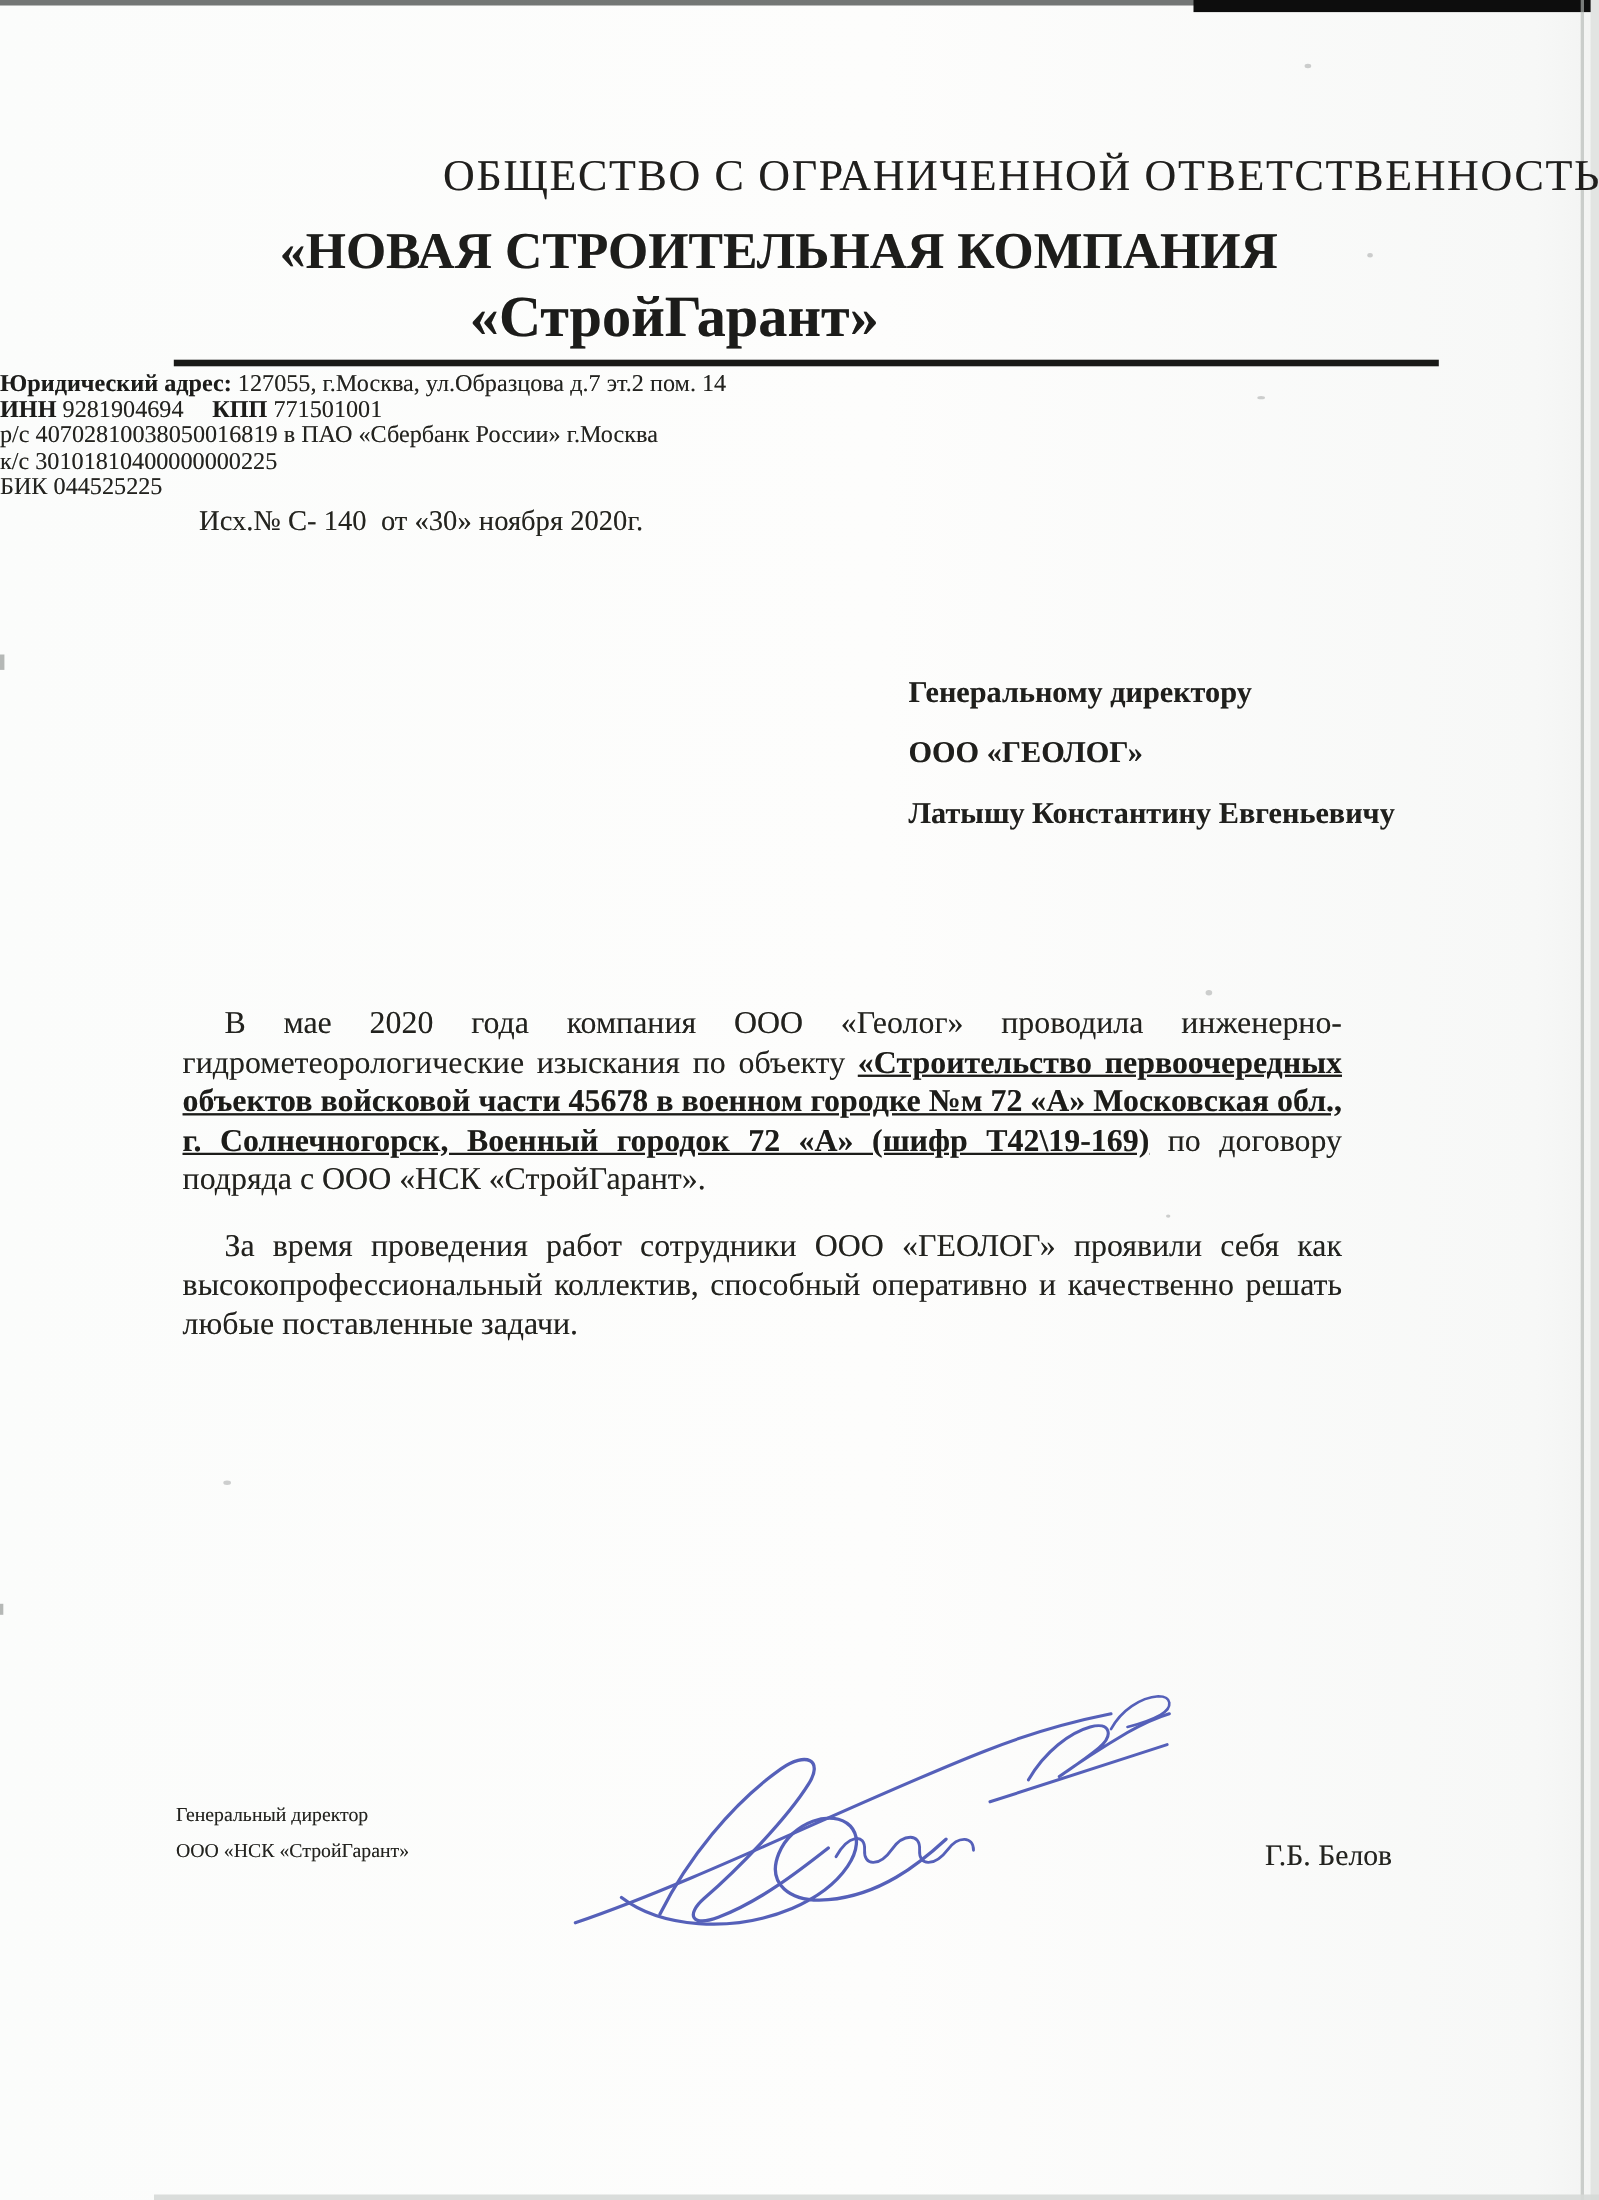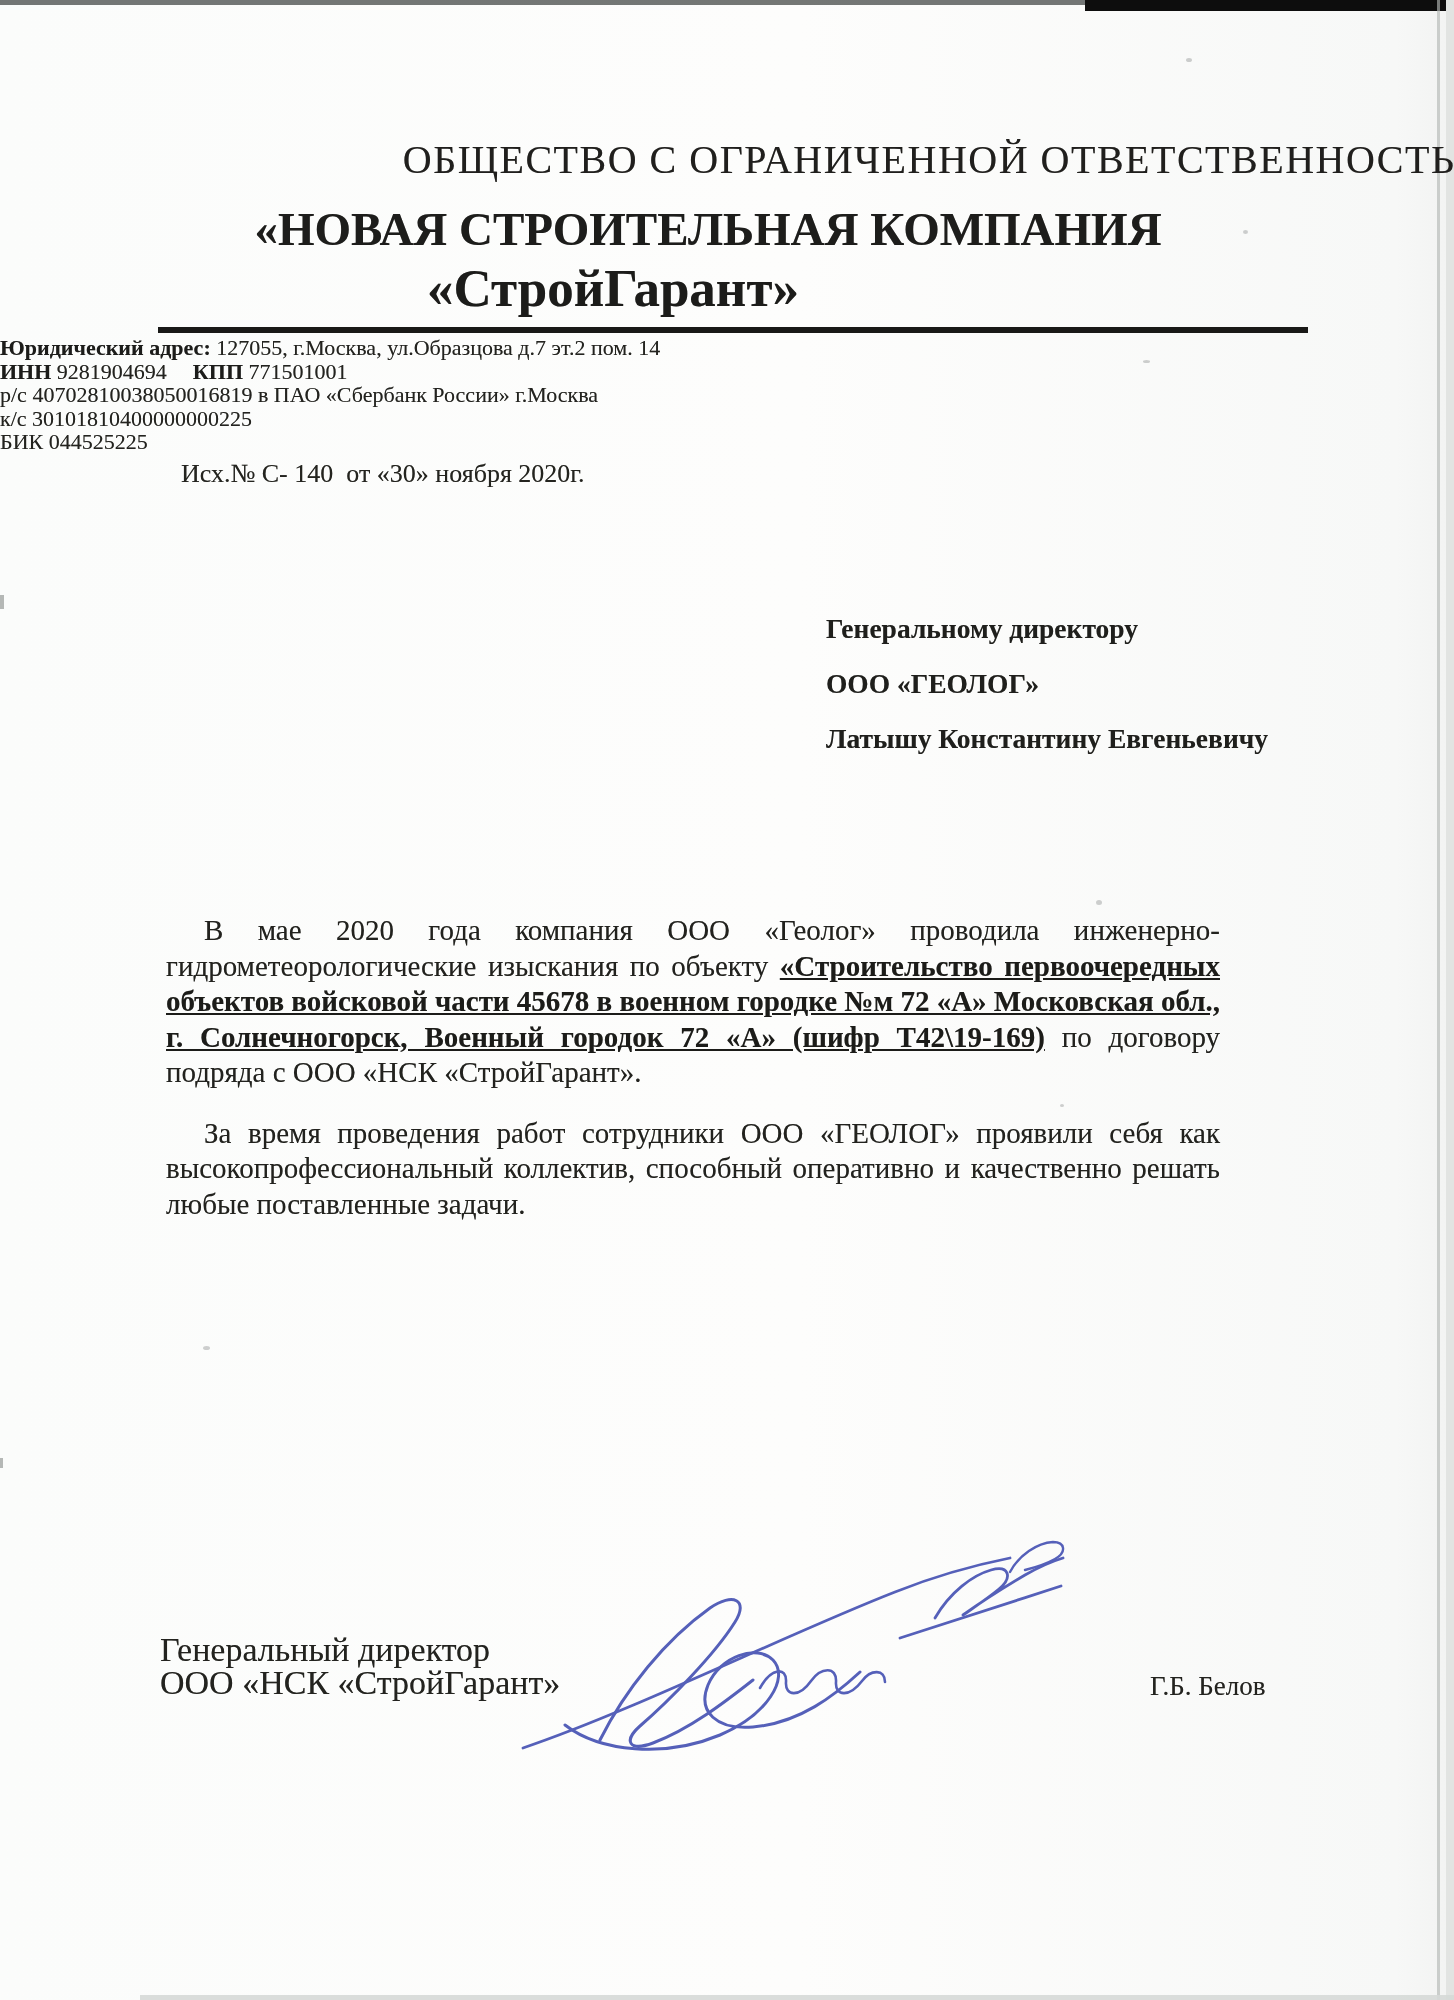--- a/index.html
+++ b/index.html
@@ -60,21 +60,21 @@
     position:absolute; top:913px; left:166px; width:1054px;
     font-size:29px; line-height:35.5px; text-align:justify; color:#22221e;
   }
   .body-text p { margin:0; text-indent:38px; }
   .body-text p b { color:#1c1c19;text-decoration:underline; }
   .body-text p.p3 { margin-top:25px; }
 
   
   .sig-title {
     position:absolute; top:1633px; left:160px;
-    font-size:34px; line-height:33px; color:#23231f;
+    font-size:18px; line-height:33px; color:#23231f;
   }
   .sig-name {
     position:absolute; top:1671px; left:1150px;
     font-size:27px; color:#23231f;
   }
   .signature-svg { position:absolute; left:505px; top:1530px; width:580px; height:238px; }
 
   
   .top-strip  { position:absolute; top:0; left:0; width:100%; height:5px; background:#454948; opacity:.75; }
   .top-bar    { position:absolute; top:0; left:1085px; width:369px; height:11px; background:#0d0d0d; }

